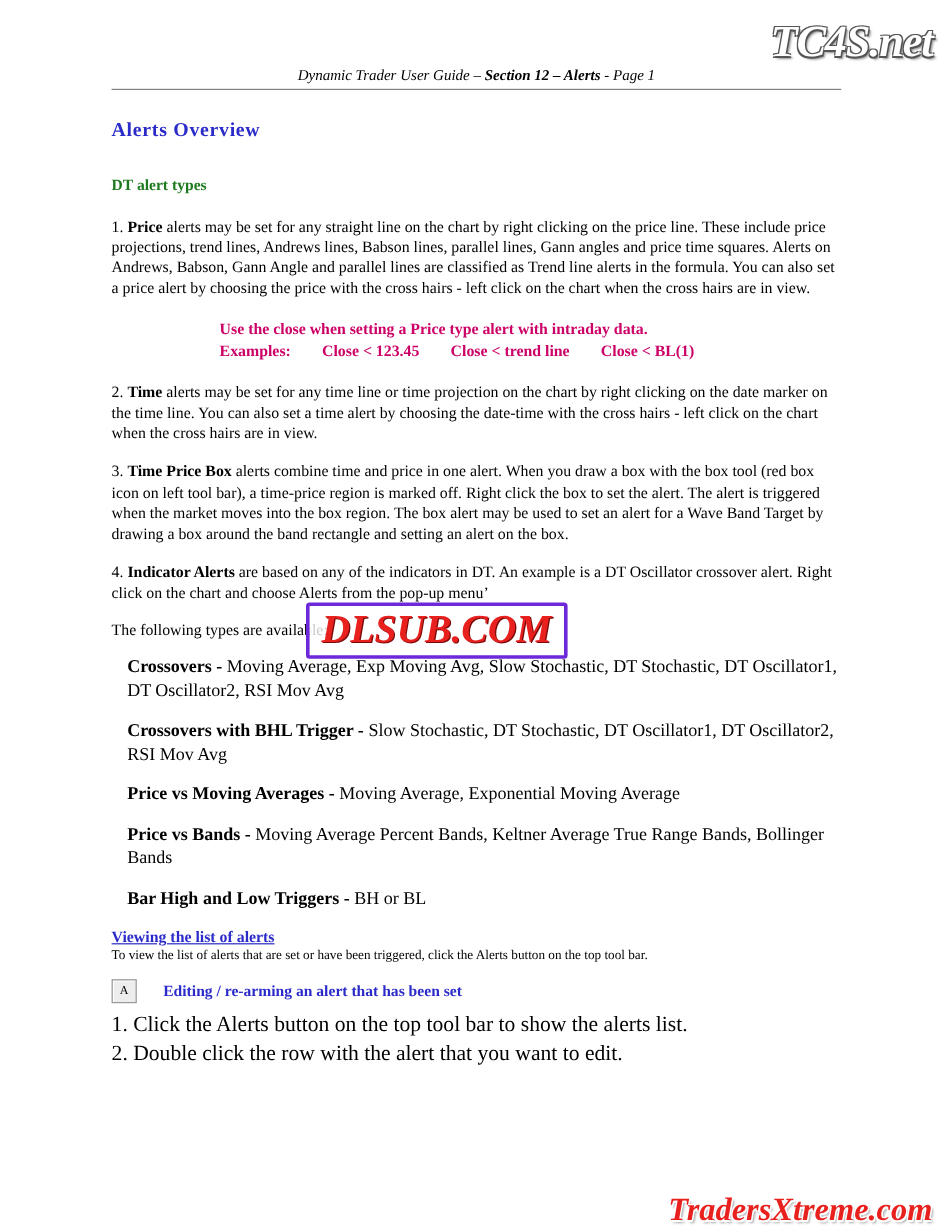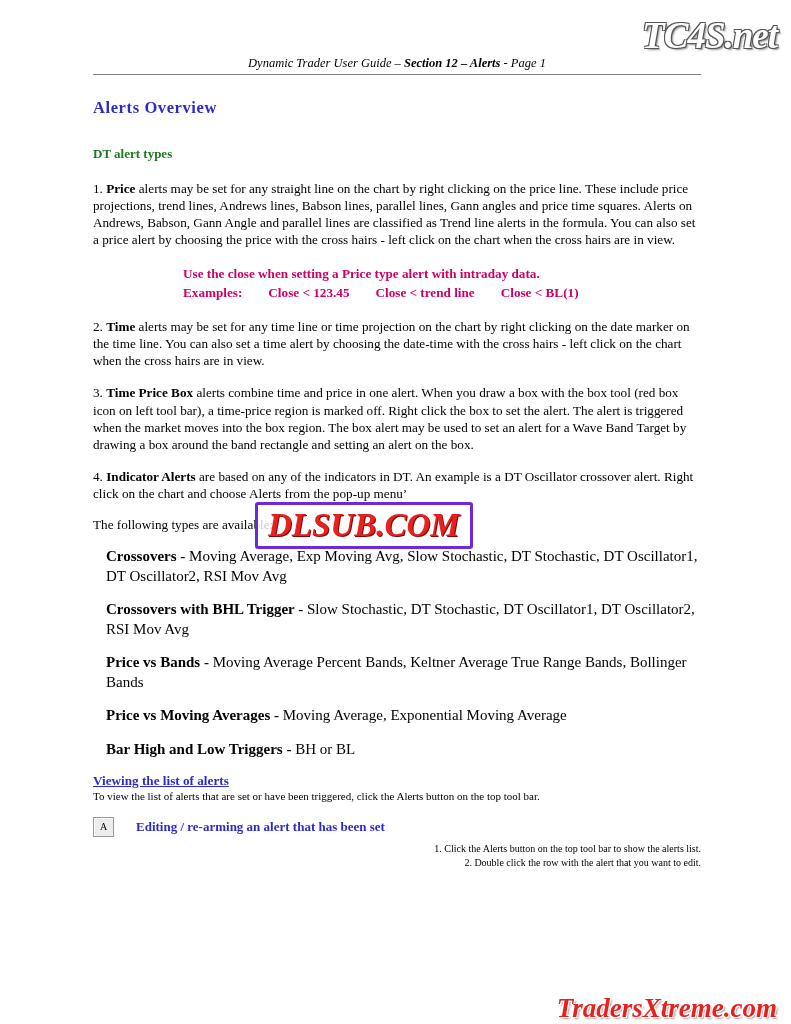--- a/index.html
+++ b/index.html
@@ -155,24 +155,23 @@
     font-weight: bold;
     color: #2b2bc9;
     vertical-align: middle;
   }
   ol.steps {
     margin: 4px 0 0 0;
     padding: 0;
     list-style: none;
   }
   ol.steps li {
-    font-size: 10px;
+    font-size: 18px;
     line-height: 1.33;
     color: #000000;
-    text-align: right;
   }
 
   
   .wm-center {
     position: absolute;
     left: 255px;
     top: 492px;
     font-family: "Liberation Serif", serif;
     font-size: 33px;
     font-weight: bold;
@@ -232,22 +231,22 @@
 
     <p class="para"><span>3. </span><b>Time Price Box</b><span> alerts combine time and price in one alert. When you draw a box with the box tool (red box icon on left tool bar), a time-price region is marked off. Right click the box to set the alert. The alert is triggered when the market moves into the box region. The box alert may be used to set an alert for a Wave Band Target by drawing a box around the band rectangle and setting an alert on the box.</span></p>
 
     <p class="para"><span>4. </span><b>Indicator Alerts</b><span> are based on any of the indicators in DT. An example is a DT Oscillator crossover alert. Right click on the chart and choose Alerts from the pop-up menu’</span></p>
 
     <p class="avail">The following types are available:</p>
 
     <div class="typelist">
       <div class="typeitem"><b>Crossovers -</b><span> Moving Average, Exp Moving Avg, Slow Stochastic, DT Stochastic, DT Oscillator1, DT Oscillator2, RSI Mov Avg</span></div>
       <div class="typeitem"><b>Crossovers with BHL Trigger -</b><span> Slow Stochastic, DT Stochastic, DT Oscillator1, DT Oscillator2, RSI Mov Avg</span></div>
+      <div class="typeitem"><b>Price vs Moving Averages -</b><span> Moving Average, Exponential Moving Average</span></div>
       <div class="typeitem"><b>Price vs Bands -</b><span> Moving Average Percent Bands, Keltner Average True Range Bands, Bollinger Bands</span></div>
-      <div class="typeitem"><b>Price vs Moving Averages -</b><span> Moving Average, Exponential Moving Average</span></div>
       <div class="typeitem"><b>Bar High and Low Triggers -</b><span> BH or BL</span></div>
     </div>
 
     <h3 class="viewing">Viewing the list of alerts</h3>
     <p class="viewline">To view the list of alerts that are set or have been triggered, click the Alerts button on the top tool bar.</p>
 
     <div class="editbox">
       <span class="alert-btn">A</span>
       <span class="edit-title">Editing / re-arming an alert that has been set</span>
     </div>

